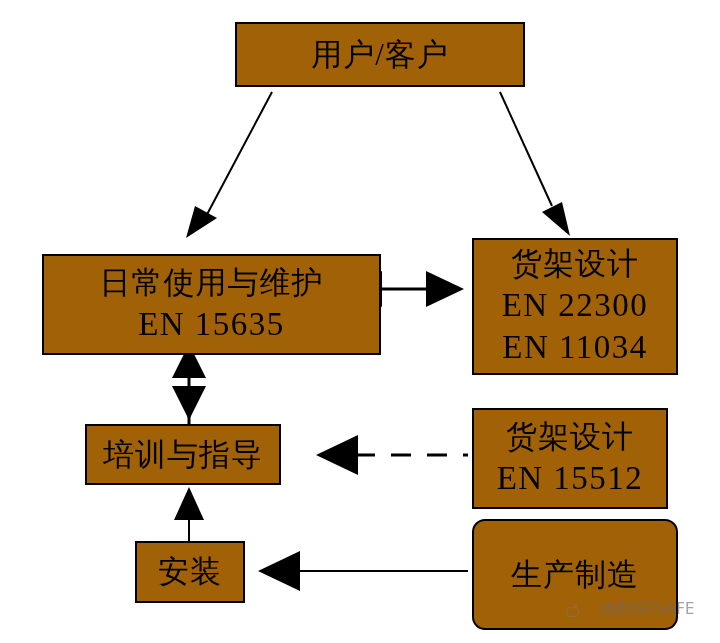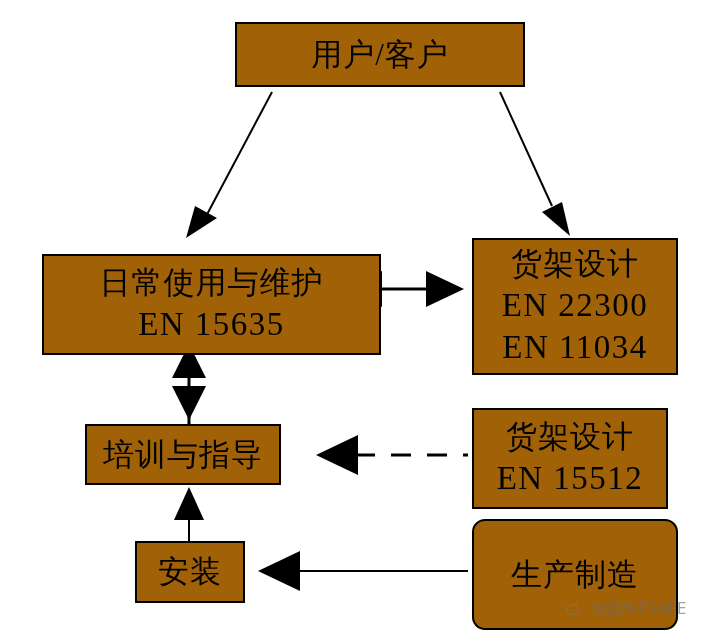--- a/index.html
+++ b/index.html
@@ -65,22 +65,22 @@
   #node-daily-use .line-en,
   #node-project-spec .line-en,
   #node-rack-design .line-en,
   #node-manufacturing .line-en { margin-top: 2px; }
 
   #watermark {
     position: absolute;
     left: 566px;
     top: 600px;
     display: flex;
-    align-items: flex-start;
-    gap: 8px;
+    align-items: center;
+    gap: 16px;
     z-index: 5;
     opacity: 0.62;
     pointer-events: none;
   }
   #watermark .wm-text {
     font-family: "DejaVu Sans", "Liberation Sans", sans-serif;
     font-size: 15px;
     color: #6b6b6b;
     white-space: nowrap;
     letter-spacing: 0.3px;

